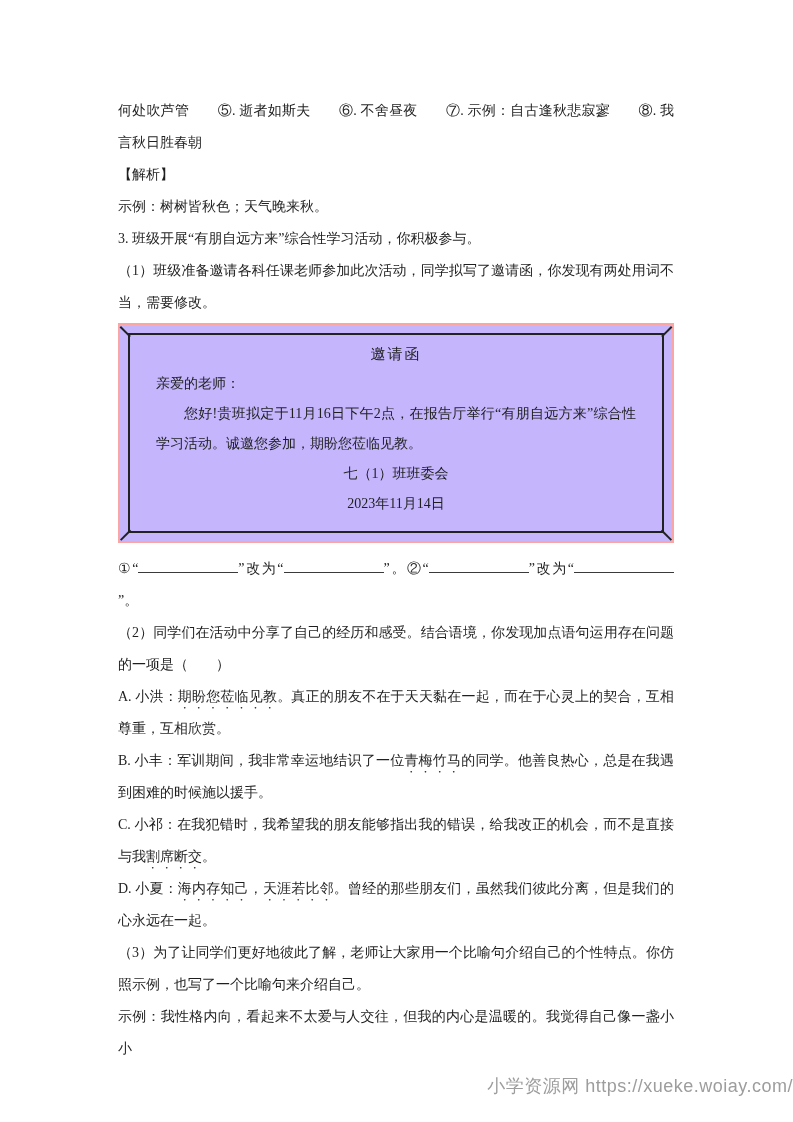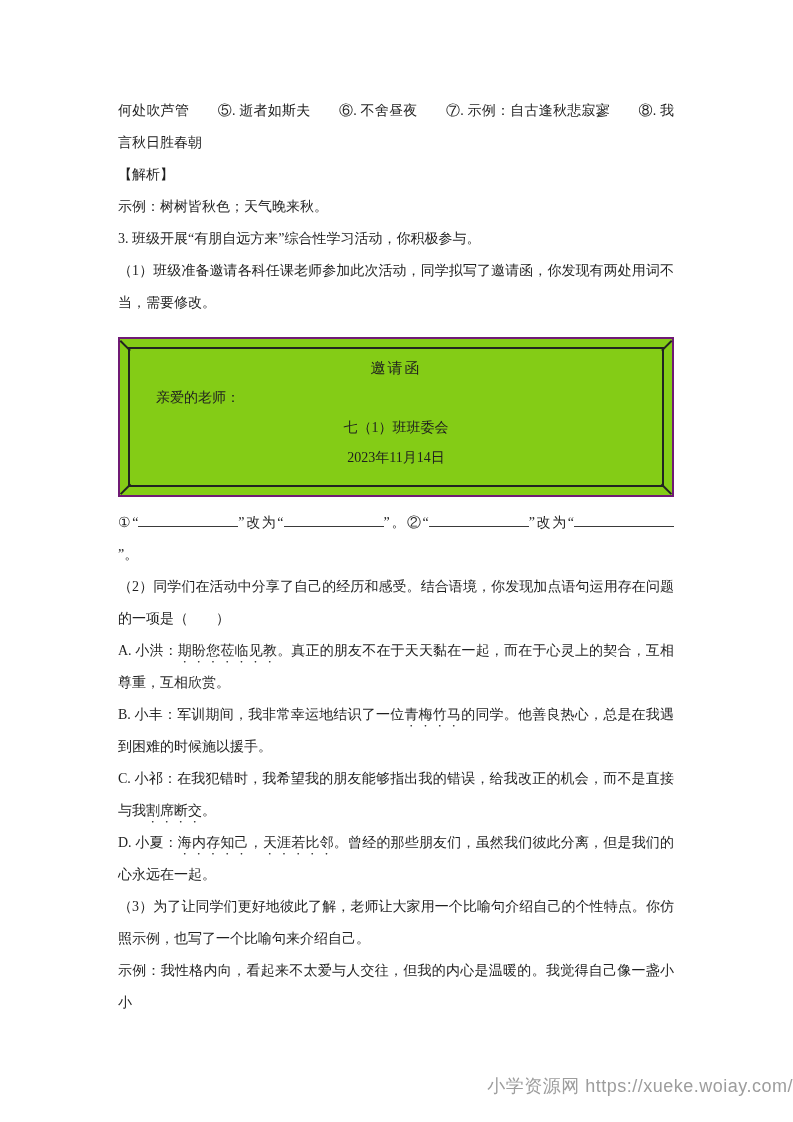--- a/index.html
+++ b/index.html
@@ -8,21 +8,21 @@
     font-family:"Liberation Serif","DejaVu Serif",serif;color:#1f1f1f;
   }
   .page{position:relative;width:793px;height:886px;background:#fff;}
   .content{
     position:absolute;left:118px;top:95px;width:556px;
     font-size:14px;line-height:32px;text-align:justify;
   }
   .content p{margin:0;}
   
   .frame-outer{
-    border:2px solid #701a75;margin:18px 0 10px 0;position:relative;background:#84cc16;
+    border:2px solid #fca5a5;margin:4px 0 10px 0;position:relative;background:#c4b5fd;
   }
   .frame-inner{
     border:2px solid #222;margin:8px;padding:4px 26px 12px 26px;line-height:30px;
   }
   .corner{position:absolute;width:14px;height:1.5px;background:#222;}
   .c-tl{top:1px;left:1px;transform-origin:0 0;transform:rotate(45deg);}
   .c-tr{top:1px;right:1px;transform-origin:100% 0;transform:rotate(-45deg);}
   .c-bl{bottom:1px;left:1px;transform-origin:0 100%;transform:rotate(-45deg);}
   .c-br{bottom:1px;right:1px;transform-origin:100% 100%;transform:rotate(45deg);}
   .inv-title{text-align:center;font-size:15px;letter-spacing:2px;}
@@ -59,20 +59,21 @@
     <p>（1）班级准备邀请各科任课老师参加此次活动，同学拟写了邀请函，你发现有两处用词不当，需要修改。</p>
 
     <div class="frame-outer">
       <div class="corner c-tl"></div>
       <div class="corner c-tr"></div>
       <div class="corner c-bl"></div>
       <div class="corner c-br"></div>
       <div class="frame-inner">
         <p class="inv-title">邀请函</p>
         <p>亲爱的老师：</p>
+        <p class="inv-body">您好!贵班拟定于11月16日下午2点，在报告厅举行“有朋自远方来”综合性学习活动。诚邀您参加，期盼您莅临见教。</p>
         <p class="inv-right">七（1）班班委会</p>
         <p class="inv-right">2023年11月14日</p>
       </div>
     </div>
 
     <p><span>①“</span><span class="blank"></span><span>”改为“</span><span class="blank"></span><span>”。②“</span><span class="blank"></span><span>”改为“</span><span class="blank"></span><span>”。</span></p>
 
     <p>（2）同学们在活动中分享了自己的经历和感受。结合语境，你发现加点语句运用存在问题的一项是（　　）</p>
 
     <div>

